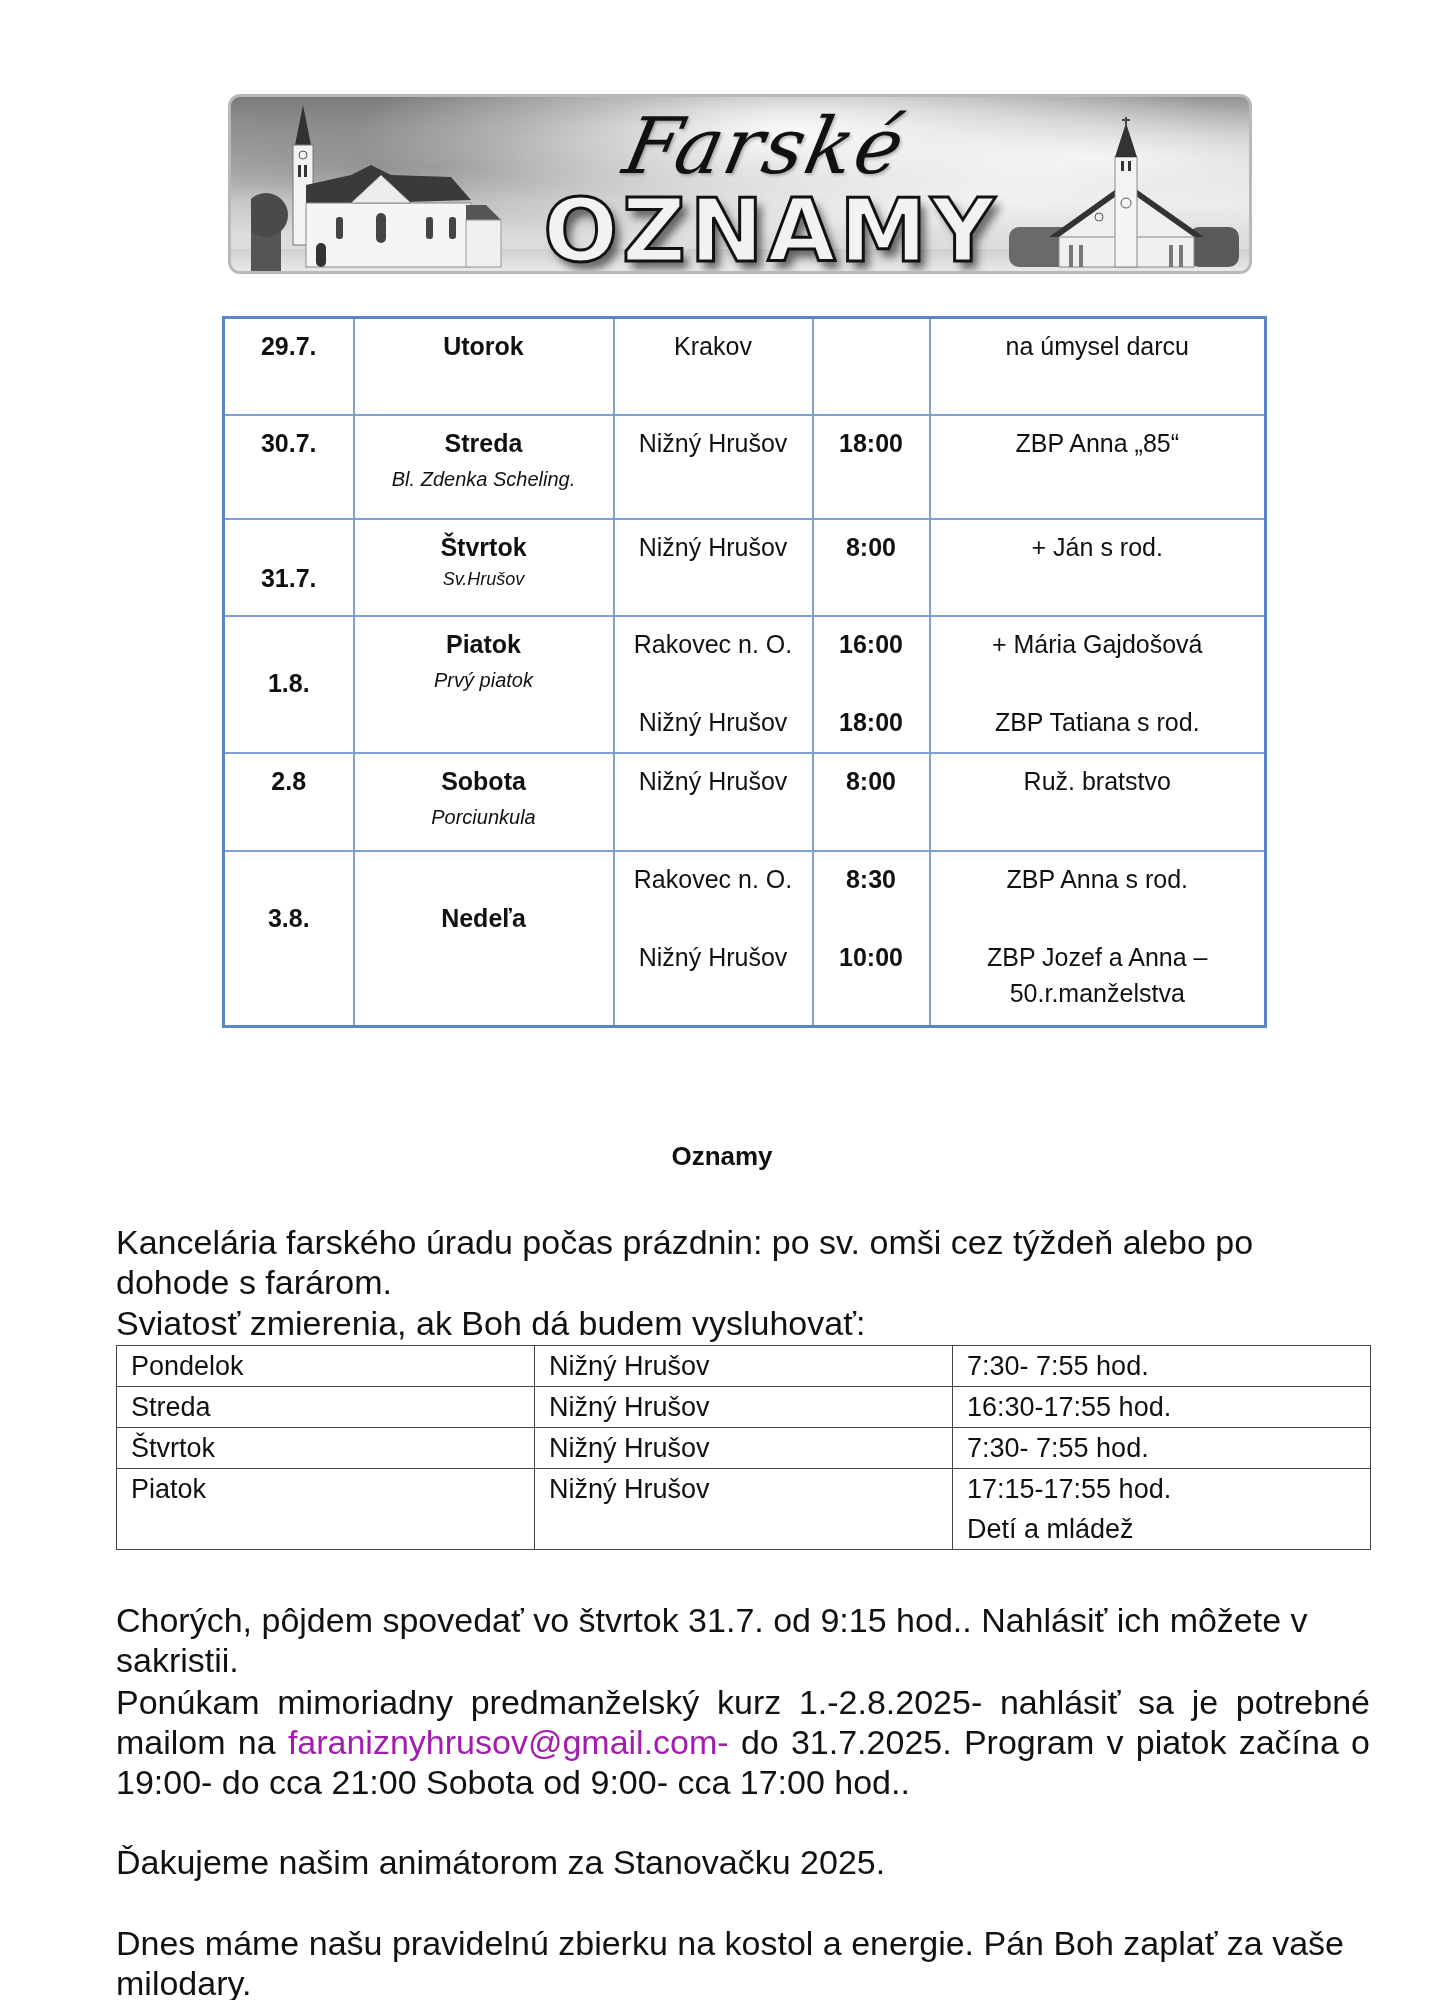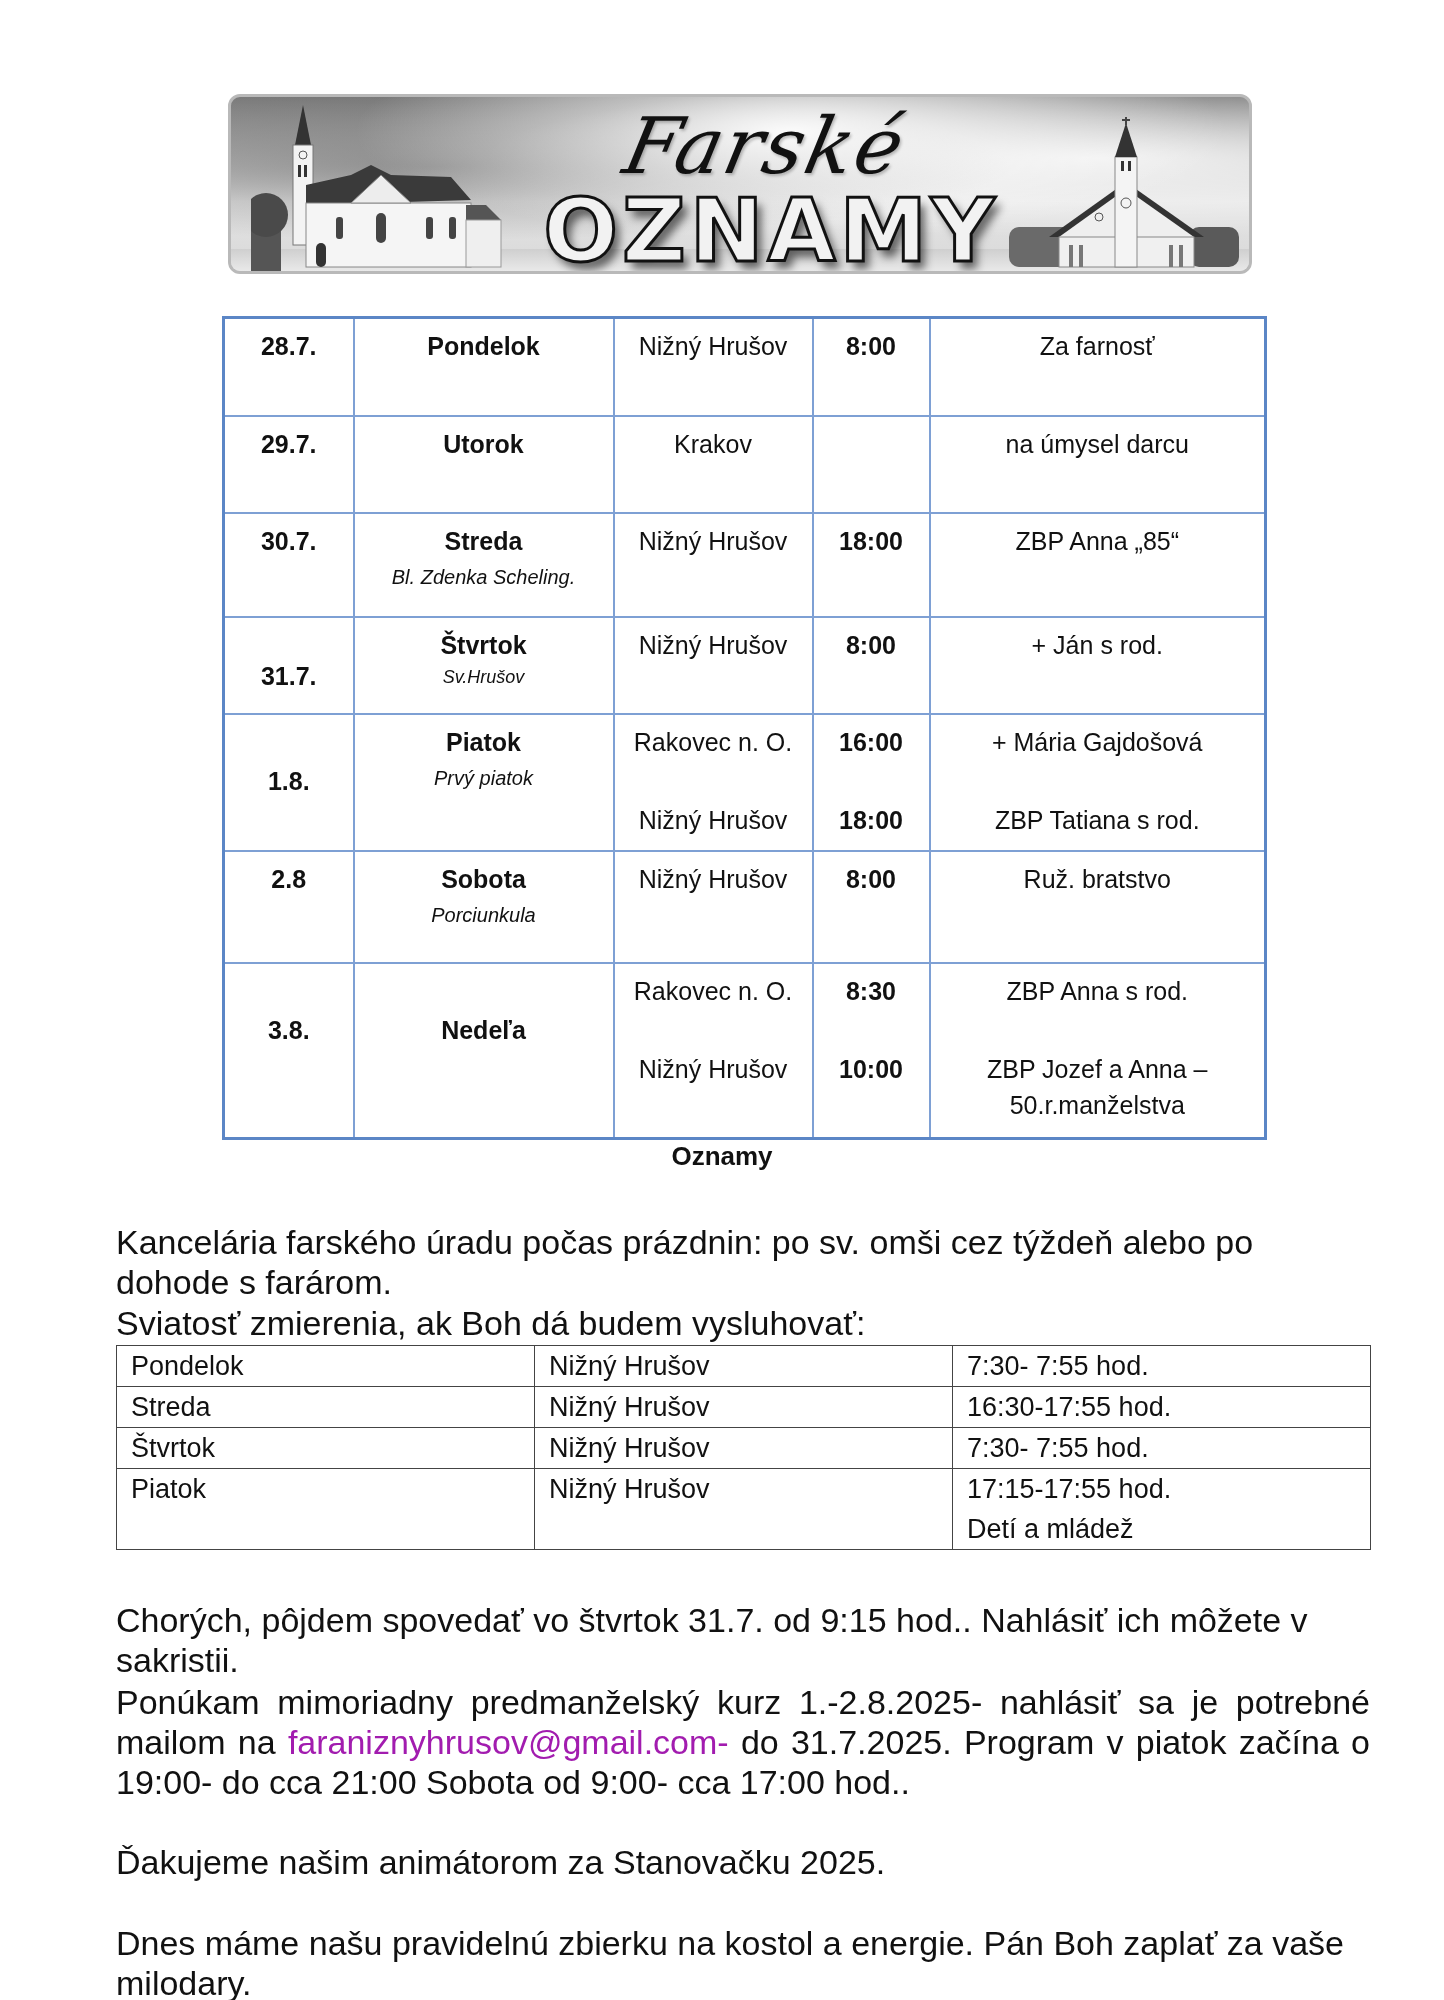--- a/index.html
+++ b/index.html
@@ -118,27 +118,20 @@
 
 <table class="mass-table">
   <colgroup>
     <col style="width:130px">
       <col style="width:260px">
       <col style="width:199px">
       <col style="width:117px">
       <col style="width:336px">
   </colgroup>
   <tbody>
-      <tr style="height:98px">
-    <td class="b">28.7.</td>
-    <td class="b"><span>Pondelok</span></td>
-    <td>Nižný Hrušov</td>
-    <td class="b">8:00</td>
-    <td>Za farnosť</td>
-  </tr>
   <tr style="height:97px">
     <td class="b">29.7.</td>
     <td class="b"><span>Utorok</span></td>
     <td>Krakov</td>
     <td class="b"></td>
     <td>na úmysel darcu</td>
   </tr>
   <tr style="height:104px">
     <td class="b">30.7.</td>
     <td class="b">
@@ -171,21 +164,21 @@
     </td>
     <td class="b">
       <span style="display:block">16:00</span>
       <span style="display:block;margin-top:42px">18:00</span>
     </td>
     <td>
       <span style="display:block">+ Mária Gajdošová</span>
       <span style="display:block;margin-top:42px">ZBP Tatiana s rod.</span>
     </td>
   </tr>
-  <tr style="height:112px">
+  <tr style="height:98px">
     <td class="b">2.8</td>
     <td class="b">
       <span>Sobota</span>
       <span class="sub">Porciunkula</span>
     </td>
     <td>Nižný Hrušov</td>
     <td class="b">8:00</td>
     <td>Ruž. bratstvo</td>
   </tr>
   <tr style="height:176px">

